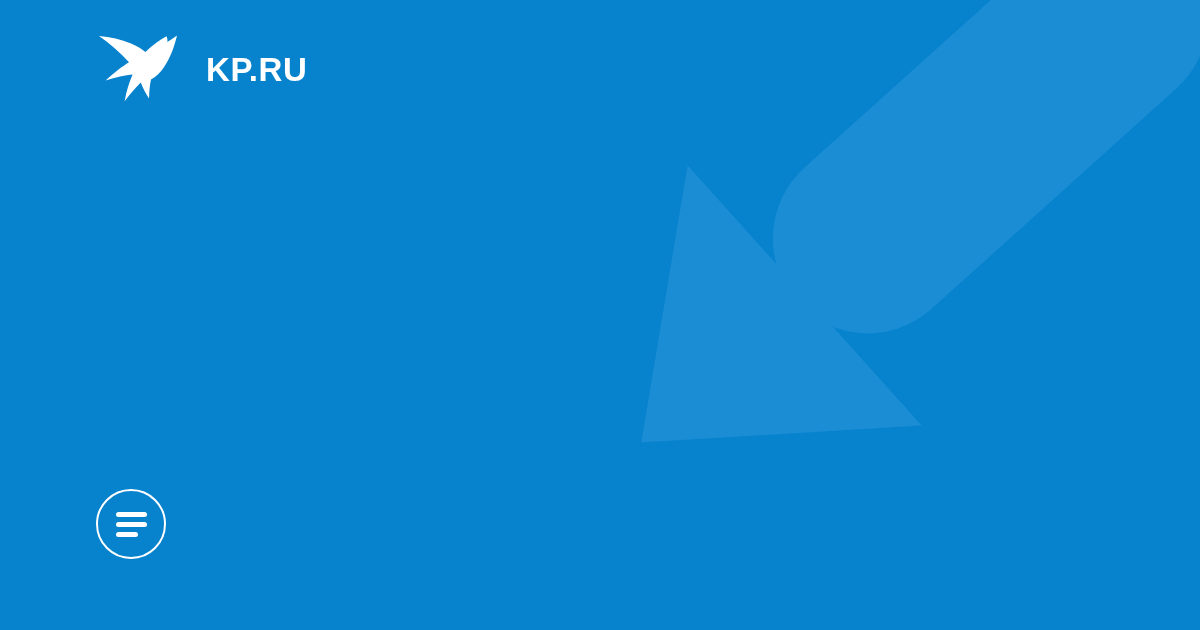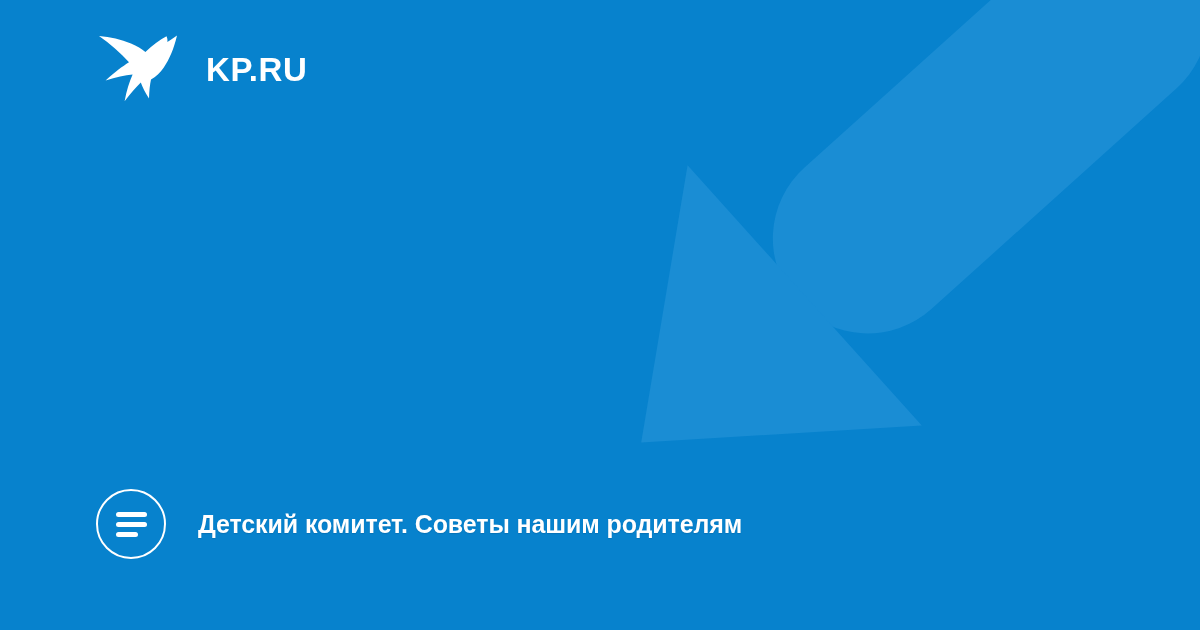--- a/index.html
+++ b/index.html
@@ -140,16 +140,15 @@
     <div class="brand-name">KP.RU</div>
   </div>
 
 
   <div class="footer">
     <div class="rubric-badge">
       <span class="bar bar-1"></span>
       <span class="bar bar-2"></span>
       <span class="bar bar-3"></span>
     </div>
-    <div class="rubric-caption">Детский комитет. Советы нашим родителям</div>
   </div>
 
 </div>
 
 </body></html>

